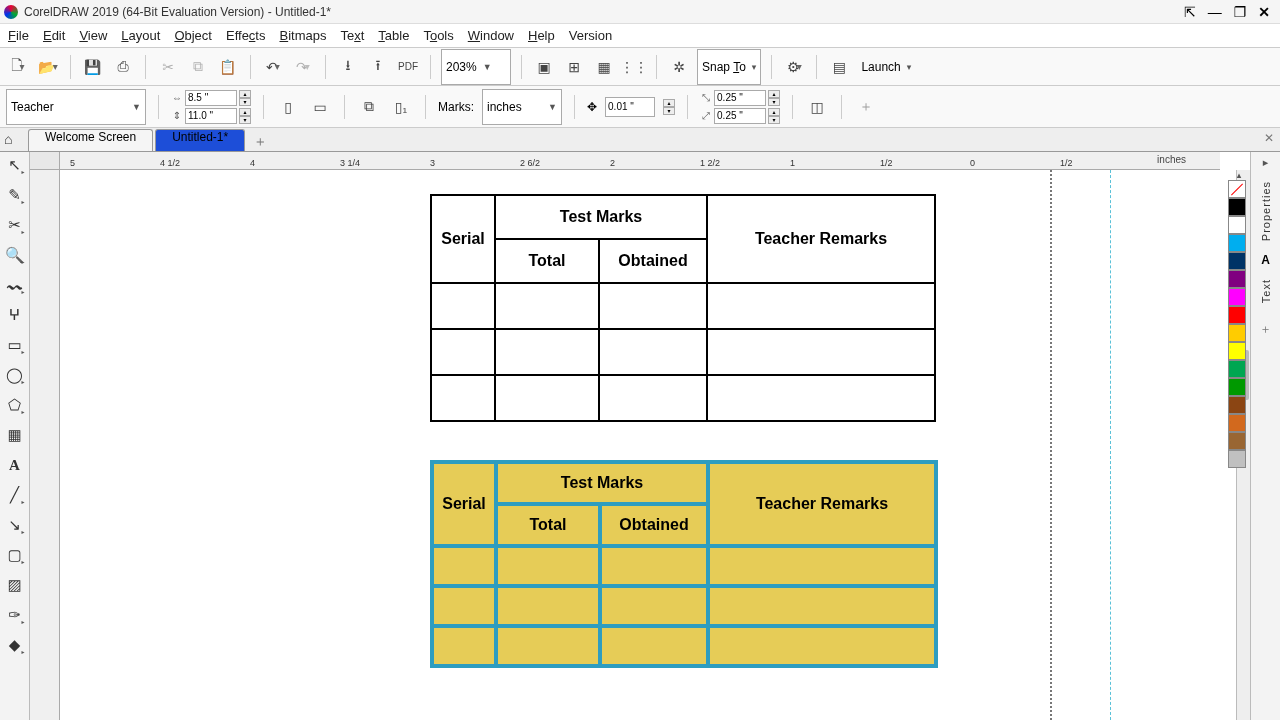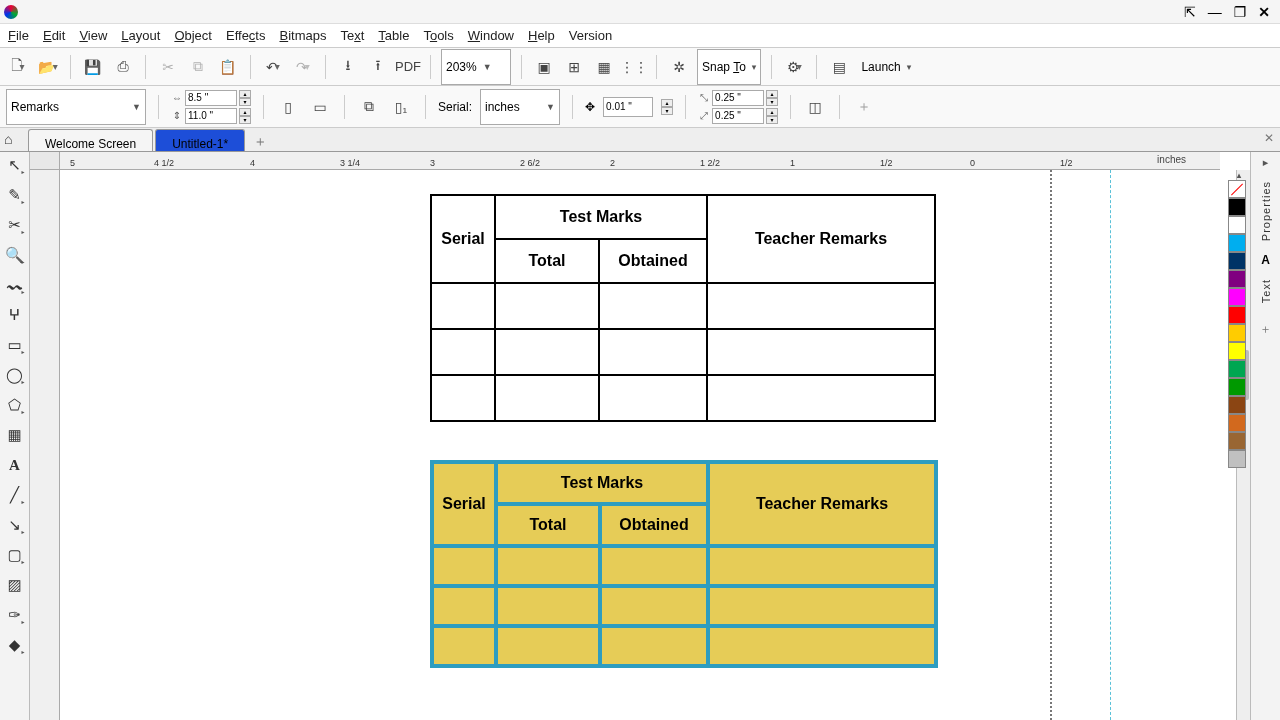--- a/index.html
+++ b/index.html
@@ -30,21 +30,21 @@
   .propbar .stack { display:flex; flex-direction:column; gap:2px; }
   .prop-field { display:flex; align-items:center; gap:2px; }
   .prop-field .lab { font-size:10px; color:#555; width:12px; text-align:center;}
   .spin { width:52px; height:16px; border:1px solid #aaa; font-size:10px; padding:0 2px; background:#fff; position:relative; }
   .spinbtns { display:flex; flex-direction:column; }
   .spinbtns div { width:12px; height:8px; border:1px solid #aaa; background:#eee; font-size:6px; line-height:6px; text-align:center; cursor:pointer;}
 
   
   .doctabs { height:24px; display:flex; align-items:flex-end; background:#eee; border-bottom:1px solid #999; padding-left:28px; position:relative;}
   .doctabs .homebtn { position:absolute; left:4px; top:3px; width:18px; height:18px; font-size:14px; color:#333; cursor:pointer;}
-  .doctab { height:22px; padding:0 16px; display:flex; align-items:flex-end; font-size:12px; border:1px solid #999; border-bottom:none; background:#f5f5f5; margin-right:2px; cursor:pointer; border-radius:3px 3px 0 0;}
+  .doctab { height:22px; padding:0 16px; display:flex; align-items:flex-start; font-size:12px; border:1px solid #999; border-bottom:none; background:#f5f5f5; margin-right:2px; cursor:pointer; border-radius:3px 3px 0 0;}
   .doctab.active { background:#1d4ed8; }
   .doctabs .plus { margin-left:6px; color:#777; cursor:pointer; font-size:14px;}
   .doctabs .close-x { position:absolute; right:6px; top:3px; font-size:12px; color:#777; cursor:pointer;}
 
   
   .workarea { position:absolute; top:152px; left:0; right:0; bottom:0; display:flex; }
   .toolbox { width:30px; background:#f3f3f3; border-right:1px solid #bbb; display:flex; flex-direction:column; align-items:center; padding-top:2px; gap:8px; }
   .toolbox .tool { width:22px; height:22px; display:flex; align-items:center; justify-content:center; font-size:15px; color:#333; cursor:pointer; position:relative;}
   .toolbox .tool .corner { position:absolute; right:1px; bottom:1px; font-size:6px; color:#555;}
 
@@ -81,20 +81,21 @@
   .t2 { left:370px; top:290px; border:4px solid #2e9dc0; }
   .t2 td, .t2 th { border:4px solid #2e9dc0; background:#e6cc57; }
   .colA { width:64px;} .colB { width:104px;} .colC { width:108px;} .colD { width:228px;}
 
 </style>
 </head>
 <body>
 
 <div class="titlebar">
   <div class="logo"></div>
+  <div class="title">CorelDRAW 2019 (64-Bit Evaluation Version) - Untitled-1*</div>
   <div class="win-controls">
     <span>⇱</span>
     <span>—</span>
     <span>❐</span>
     <span style="font-weight:bold">✕</span>
   </div>
 </div>
 
 <div class="menubar">
   <span class="mi"><u>F</u>ile</span>
@@ -121,21 +122,21 @@
   <div class="tb-sep"></div>
   <div class="tb-btn" style="opacity:.4">✂</div>
   <div class="tb-btn" style="opacity:.4">⧉</div>
   <div class="tb-btn">📋</div>
   <div class="tb-sep"></div>
   <div class="tb-btn">↶<span class="tb-drop">▾</span></div>
   <div class="tb-btn" style="opacity:.4">↷<span class="tb-drop">▾</span></div>
   <div class="tb-sep"></div>
   <div class="tb-btn">⭳</div>
   <div class="tb-btn">⭱</div>
-  <div class="tb-btn" style="font-size:13px;line-height:9px;">PDF</div>
+  <div class="tb-btn" style="font-size:10px;line-height:9px;">PDF</div>
   <div class="tb-sep"></div>
   <div class="tb-combo" style="width:70px">
     <span>203%</span>
       <span class="arrow">▼</span>
   </div>
   <div class="tb-sep"></div>
   <div class="tb-btn">▣</div>
   <div class="tb-btn">⊞</div>
   <div class="tb-btn">▦</div>
   <div class="tb-btn">⋮⋮</div>
@@ -150,21 +151,21 @@
   <div class="tb-sep"></div>
   <div class="tb-btn">▤</div>
   <div class="tb-combo" style="border:none;background:transparent">
     <span>Launch</span>
       <span class="arrow">▾</span>
   </div>
 </div>
 
 <div class="propbar">
   <div class="tb-combo" style="width:140px">
-    <span>Remarks</span>
+    <span>Teacher</span>
       <span class="arrow" style="margin-left:auto">▼</span>
   </div>
   <div class="tb-sep"></div>
   <div class="stack">
     <div class="prop-field">
       <span class="lab">⇔</span>
       <input class="spin" value="8.5 &quot;" style="">
       <div class="spinbtns">
           <div>▴</div>
           <div>▾</div>
@@ -179,21 +180,21 @@
         </div>
     </div>
   </div>
   <div class="tb-sep"></div>
   <div class="tb-btn">▯</div>
   <div class="tb-btn">▭</div>
   <div class="tb-sep"></div>
   <div class="tb-btn">⧉</div>
   <div class="tb-btn">▯₁</div>
   <div class="tb-sep"></div>
-  <span style="font-size:12px">Serial:</span>
+  <span style="font-size:12px">Marks:</span>
   <div class="tb-combo" style="width:80px">
     <span>inches</span>
       <span class="arrow" style="margin-left:auto">▼</span>
   </div>
   <div class="tb-sep"></div>
   <span class="lab">✥</span>
   <input class="spin" style="width: 50px; height: 20px;" value="0.01 &quot;">
   <div class="spinbtns">
       <div>▴</div>
       <div>▾</div>
@@ -255,21 +256,21 @@
     <div class="tool">▨</div>
     <div class="tool">✑<span class="corner">▸</span></div>
     <div class="tool">◆<span class="corner">▸</span></div>
   </div>
 
   <div class="canvas-wrap">
     <div class="ruler-corner"></div>
     <div class="ruler-h">
       <div class="tick-wrap" id="hticks">
           <span class="ticklabel" style="left: 10px;">5</span>
-          <span class="ticklabel" style="left: 94px;">4 1/2</span>
+          <span class="ticklabel" style="left: 100px;">4 1/2</span>
           <span class="ticklabel" style="left: 190px;">4</span>
           <span class="ticklabel" style="left: 280px;">3 1/4</span>
           <span class="ticklabel" style="left: 370px;">3</span>
           <span class="ticklabel" style="left: 460px;">2 6/2</span>
           <span class="ticklabel" style="left: 550px;">2</span>
           <span class="ticklabel" style="left: 640px;">1 2/2</span>
           <span class="ticklabel" style="left: 730px;">1</span>
           <span class="ticklabel" style="left: 820px;">1/2</span>
           <span class="ticklabel" style="left: 910px;">0</span>
           <span class="ticklabel" style="left: 1000px;">1/2</span>

